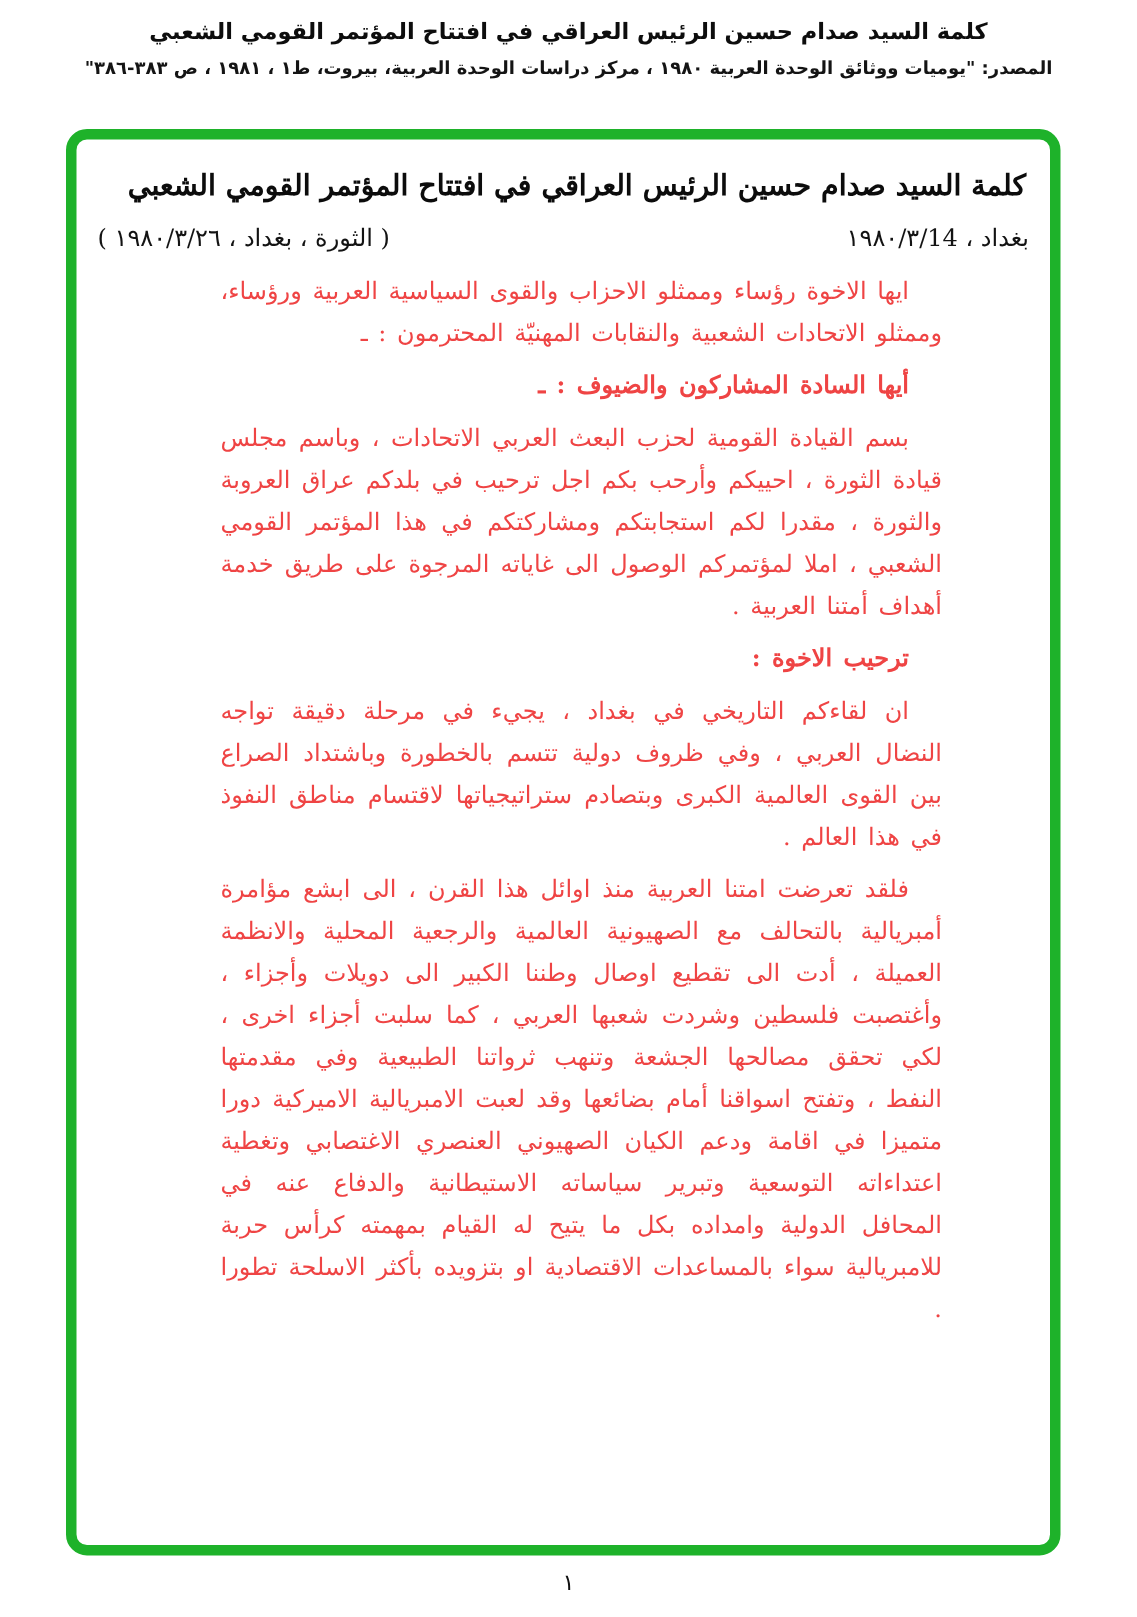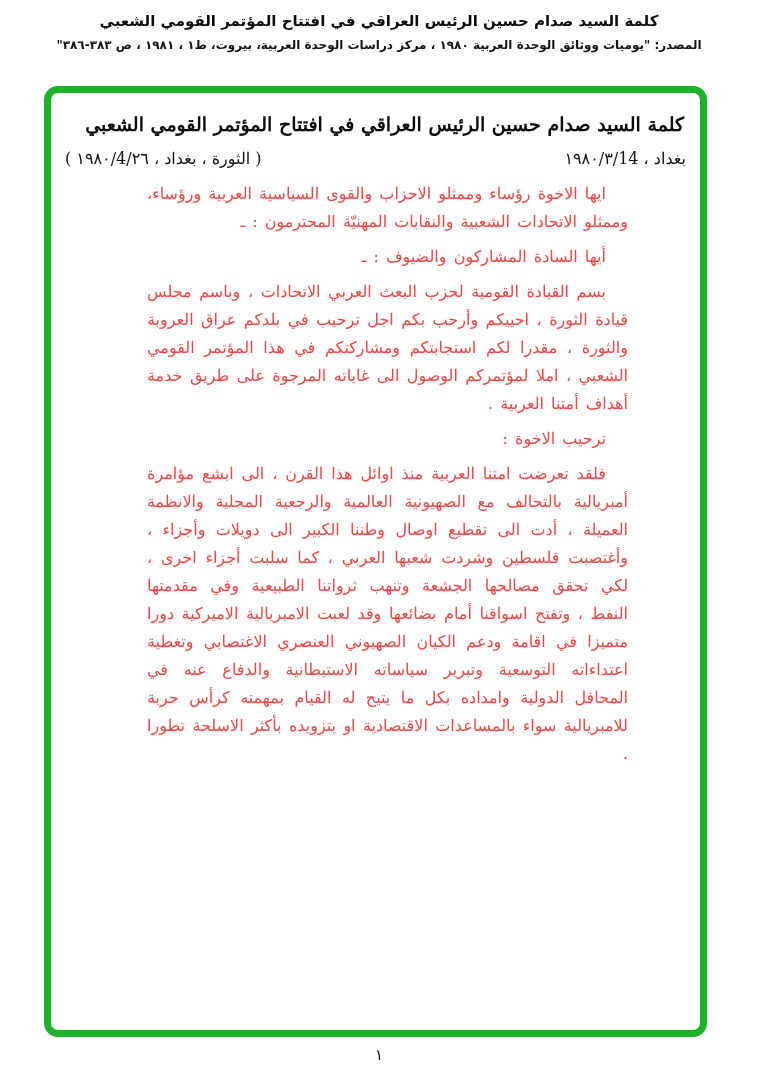--- a/index.html
+++ b/index.html
@@ -43,47 +43,48 @@
     margin:12px 72px 0 96px; 
     font-size:16px;color:#ef4444;
   }
   .doc-body p{
     margin:0 0 7px 0;
     line-height:28px;
     text-align:justify;
     text-indent:22px;
     word-spacing:2px;
   }
-  .doc-body p.standalone{text-align:right;}
+  .doc-body p.standalone{text-align:right;font-weight:bold;}
   
   .page-number{
     position:absolute;left:0;top:1046px;width:758px;
     text-align:center;font-size:15px;color:#101010;
   }
 </style>
 </head>
 <body>
 
 <div class="page-header">
   <div class="h-title">كلمة السيد صدام حسين الرئيس العراقي في افتتاح المؤتمر القومي الشعبي</div>
   <div class="h-source">المصدر:  "يوميات ووثائق الوحدة العربية ١٩٨٠ ، مركز دراسات الوحدة العربية، بيروت، ط١ ، ١٩٨١ ، ص ٣٨٣-٣٨٦"</div>
 </div>
 
 <div class="doc-frame">
   <div class="doc-inner">
     <div class="doc-title">كلمة السيد صدام حسين الرئيس العراقي في افتتاح المؤتمر القومي الشعبي</div>
 
     <div class="doc-dateline">
       <span>بغداد ، ١٩٨٠/٣/14</span>
-      <span>( الثورة ، بغداد ، ١٩٨٠/4/٢٦ )</span>
+      <span>( الثورة ، بغداد ، ١٩٨٠/٣/٢٦ )</span>
     </div>
 
     <div class="doc-body">
       <p>ايها الاخوة رؤساء وممثلو الاحزاب والقوى السياسية العربية ورؤساء، وممثلو الاتحادات الشعبية والنقابات المهنيّة المحترمون : ـ</p>
       <p class="standalone">أيها السادة المشاركون والضيوف : ـ</p>
       <p>بسم القيادة القومية لحزب البعث العربي الاتحادات ، وباسم مجلس قيادة الثورة ، احييكم وأرحب بكم اجل ترحيب في بلدكم عراق العروبة والثورة ، مقدرا لكم استجابتكم ومشاركتكم في هذا المؤتمر القومي الشعبي ، املا لمؤتمركم الوصول الى غاياته المرجوة على طريق خدمة أهداف أمتنا العربية .</p>
       <p class="standalone">ترحيب الاخوة :</p>
+      <p>ان لقاءكم التاريخي في بغداد ، يجيء في مرحلة دقيقة تواجه النضال العربي ، وفي ظروف دولية تتسم بالخطورة وباشتداد الصراع بين القوى العالمية الكبرى وبتصادم ستراتيجياتها لاقتسام مناطق النفوذ في هذا العالم .</p>
       <p>فلقد تعرضت امتنا العربية منذ اوائل هذا القرن ، الى ابشع مؤامرة أمبريالية بالتحالف مع الصهيونية العالمية والرجعية المحلية والانظمة العميلة ، أدت الى تقطيع اوصال وطننا الكبير الى دويلات وأجزاء ، وأغتصبت فلسطين وشردت شعبها العربي ، كما سلبت أجزاء اخرى ، لكي تحقق مصالحها الجشعة وتنهب ثرواتنا الطبيعية وفي مقدمتها النفط ، وتفتح اسواقنا أمام بضائعها وقد لعبت الامبريالية الاميركية دورا متميزا في اقامة ودعم الكيان الصهيوني العنصري الاغتصابي وتغطية اعتداءاته التوسعية وتبرير سياساته الاستيطانية والدفاع عنه في المحافل الدولية وامداده بكل ما يتيح له القيام بمهمته كرأس حربة للامبريالية سواء بالمساعدات الاقتصادية او بتزويده بأكثر الاسلحة تطورا .</p>
     </div>
   </div>
 </div>
 
 <div class="page-number">١</div>
 
 </body></html>

